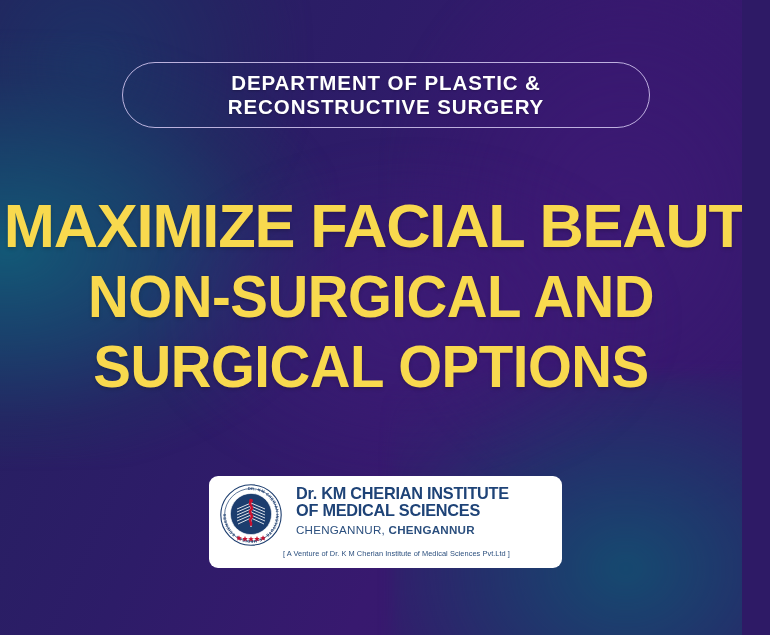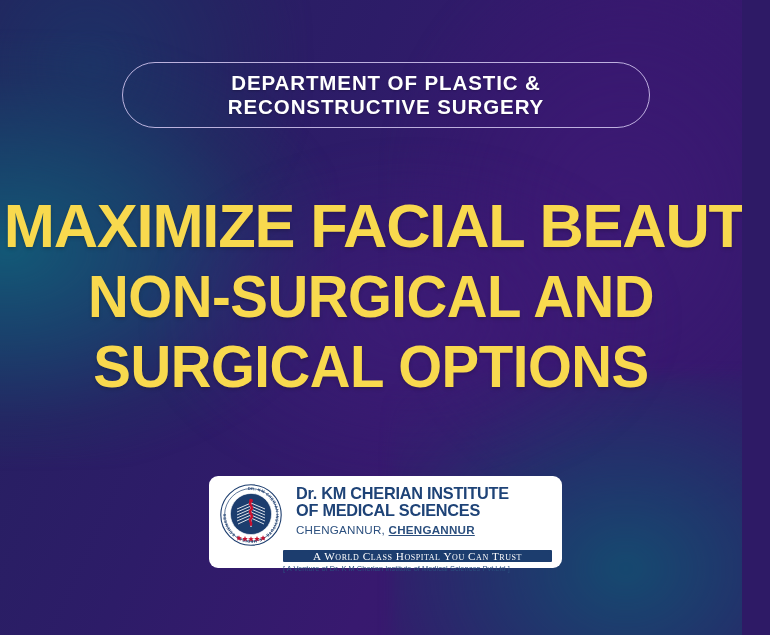--- a/index.html
+++ b/index.html
@@ -133,21 +133,21 @@
     line-height:1.07;
     letter-spacing:-.25px;
     white-space:pre-line;
   }
   .inst-place{
     margin-top:3px;
     color:#2b4f7e;
     font-size:11.6px;
     letter-spacing:.25px;
   }
-  .inst-place b{font-weight:bold;text-decoration:underline;}
+  .inst-place b{font-weight:bold;}
   .tagline-bar{
     margin:3px 0 0 64px;
     background:#1c3d6e;
     border-radius:1px;
     height:15px;
     display:flex;align-items:center;justify-content:center;
   }
   .tagline-text{
     color:#ffffff;
     font-family:"Liberation Serif", serif;
@@ -237,20 +237,17 @@
       <div class="logo-names">
         <div class="inst-name">Dr. KM CHERIAN INSTITUTE
 OF MEDICAL SCIENCES</div>
         <div class="inst-place">
           <span>CHENGANNUR,</span>
           <b>CHENGANNUR</b>
         </div>
       </div>
     </div>
 
-    <div class="tagline-bar">
-      <span class="tagline-text">A World Class Hospital You Can Trust</span>
-    </div>
 
     <div class="fineprint">[ A Venture of Dr. K M Cherian Institute of Medical Sciences Pvt.Ltd ]</div>
   </div>
 
 </div>
 
 </body></html>

